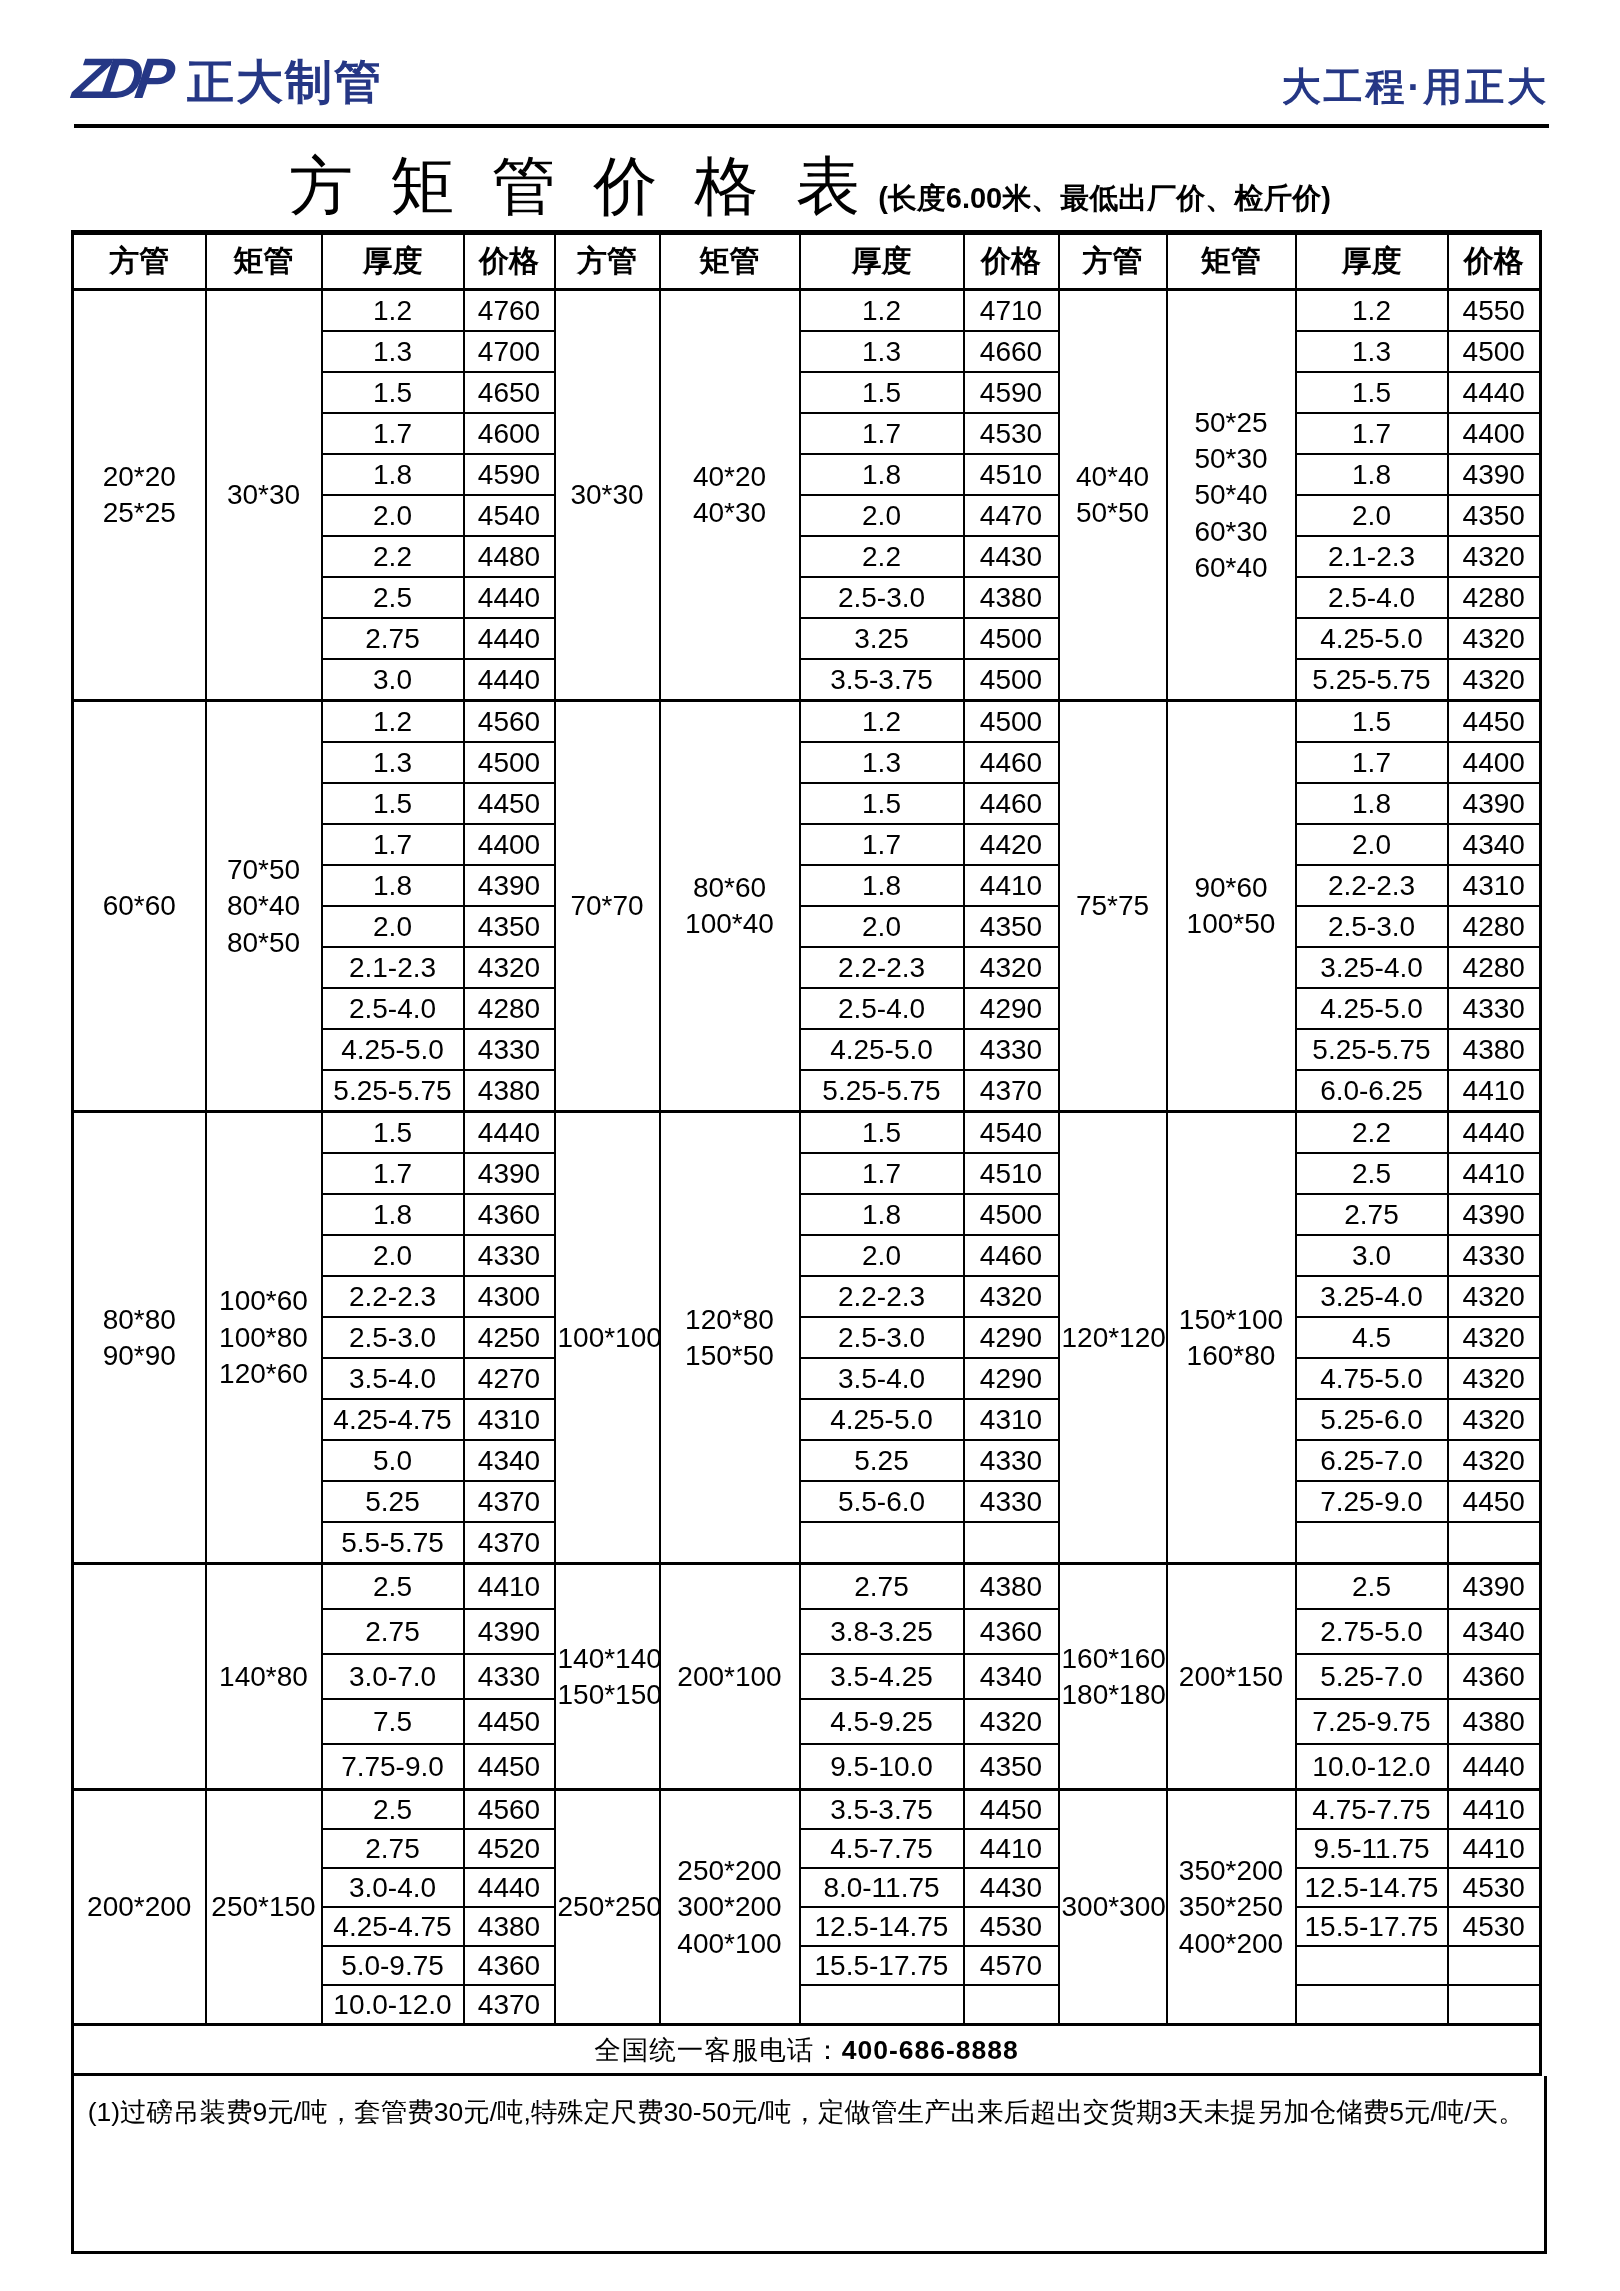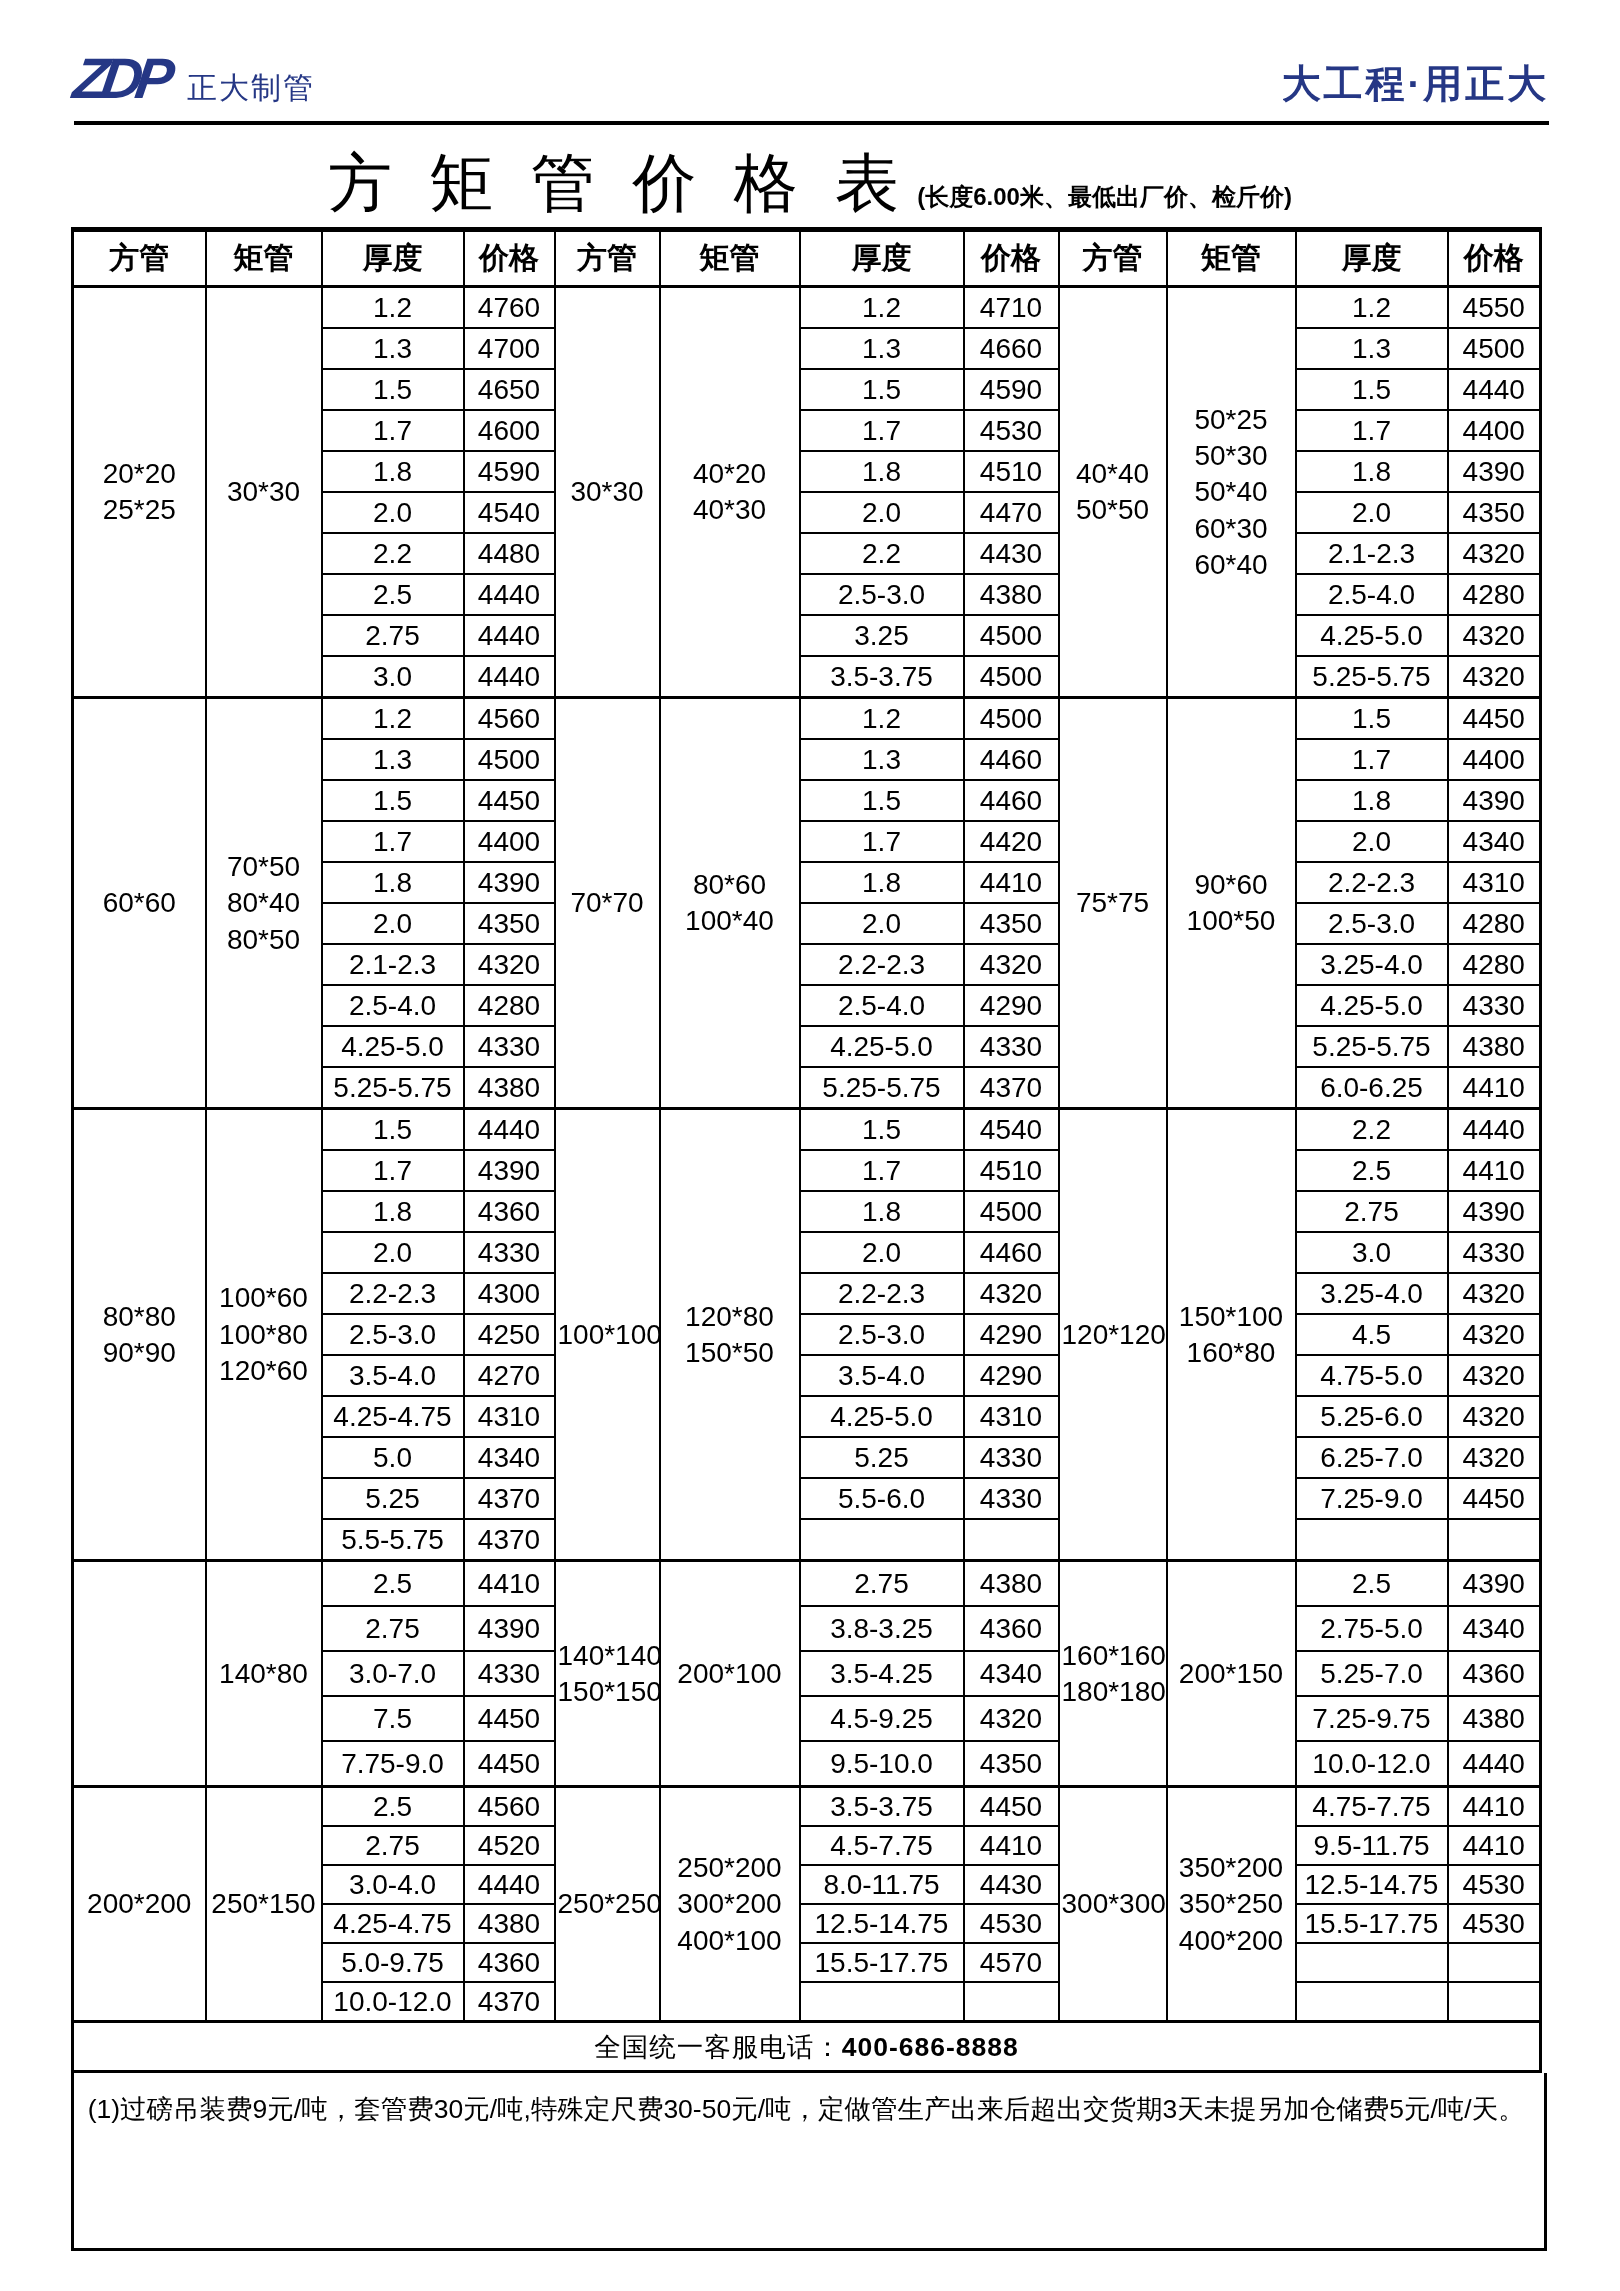--- a/index.html
+++ b/index.html
@@ -12,26 +12,26 @@
   .top-header {
     margin: 45px 71px 0 74px; padding-bottom: 9.8px;
     border-bottom: 4.9px solid #000;
     display: flex; justify-content: space-between; align-items: flex-end;
   }
   .logo { display: flex; align-items: baseline; gap: 11.8px; color: var(--navy, #253785); }
   .logo-zdp {
     font-size: 57px; font-weight: 900; font-style: italic;
     letter-spacing: -6.9px; transform: skewX(-8deg); display: inline-block; padding-right: 7.8px;
   }
-  .logo-name { font-size: 30px; font-weight: 400; letter-spacing: 2px; }
+  .logo-name { font-size: 47px; font-weight: 700; letter-spacing: 2px; }
   .slogan { font-size: 39px; font-weight: 900; color: var(--navy, #253785); letter-spacing: 2.9px; }
   
   .title-row { text-align: center; margin-top: 15.7px; white-space: nowrap; }
   .title-main { font-size: 64px; font-weight: 400; letter-spacing: 9.8px; }
-  .title-sub { font-size: 24px; font-weight: 700; margin-left: 3.9px; }
+  .title-sub { font-size: 29px; font-weight: 700; margin-left: 3.9px; }
   .promo {
     text-align: center; margin-top: 25.5px;
     color: var(--red, #e60000); font-size: 34px; font-weight: 900; letter-spacing: 2.9px;
   }
   .doc-line { text-align: right; margin: 13.7px 86px 5.9px 0; font-size: 23.5px; }
   
   .price-table {
     border-collapse: collapse; table-layout: fixed;
     width: 1376px; margin-left: 71px;
     border: 3.9px solid #000; border-top: 5.9px solid #000;

